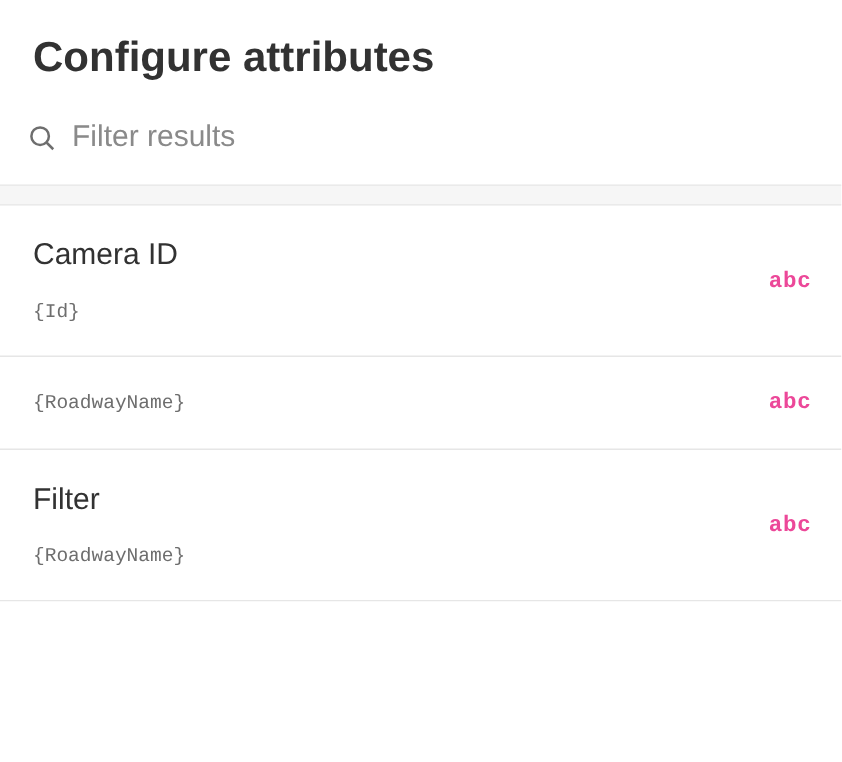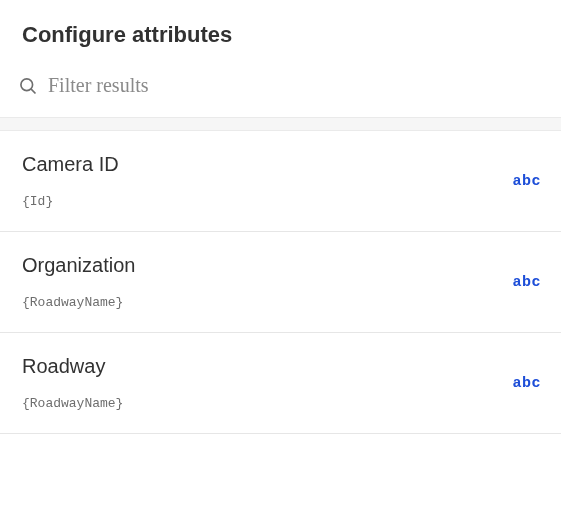--- a/index.html
+++ b/index.html
@@ -7,31 +7,30 @@
       padding: 0;
       box-sizing: border-box;
     }
     body {
       font-family: -apple-system, BlinkMacSystemFont, "Segoe UI", "Avenir Next", Avenir, Helvetica, Arial, sans-serif;
       background: #ffffff;
       width: 561px;
       color: #323232;
     }
     .header-title {
-      font-size: 22px;
+      font-size: 28px;
       font-weight: 600;
       padding: 22px 22px 18px 22px;
       color: #323232;
     }
     .filter-row {
       display: flex;
       align-items: center;
       padding: 8px 18px 20px 18px;
       gap: 10px;
-      font-family: Liberation Serif, serif;
     }
     .search-icon-wrap {
       display: inline-flex;
       align-items: center;
       justify-content: center;
       color: #6e6e6e;
     }
     .filter-input {
       flex: 1;
       border: none;
@@ -74,21 +73,21 @@
     }
     .attr-expr {
       font-family: "Courier New", Courier, monospace;
       font-size: 13px;
       color: #6e6e6e;
     }
     .attr-type {
       font-family: "Courier New", Courier, monospace;
       font-size: 15px;
       font-weight: 700;
-      color: #1d4ed8;
+      color: #ec4899;
       letter-spacing: 0.5px;
     }
   </style>
 </head>
 <body>
 
 <div class="header-title">Configure attributes</div>
 
 <div class="filter-row">
   <span class="search-icon-wrap">
@@ -107,27 +106,26 @@
   <div class="attr-row">
     <div class="attr-left">
       <div class="attr-label">Camera ID</div>
       <div class="attr-expr">{Id}</div>
     </div>
     <div class="attr-type">abc</div>
   </div>
 
   <div class="attr-row">
     <div class="attr-left">
-      <div class="attr-label">Organization</div>
       <div class="attr-expr">{RoadwayName}</div>
     </div>
     <div class="attr-type">abc</div>
   </div>
 
   <div class="attr-row">
     <div class="attr-left">
-      <div class="attr-label">Roadway</div>
+      <div class="attr-label">Filter</div>
       <div class="attr-expr">{RoadwayName}</div>
     </div>
     <div class="attr-type">abc</div>
   </div>
 
 </div>
 
 </body></html>

